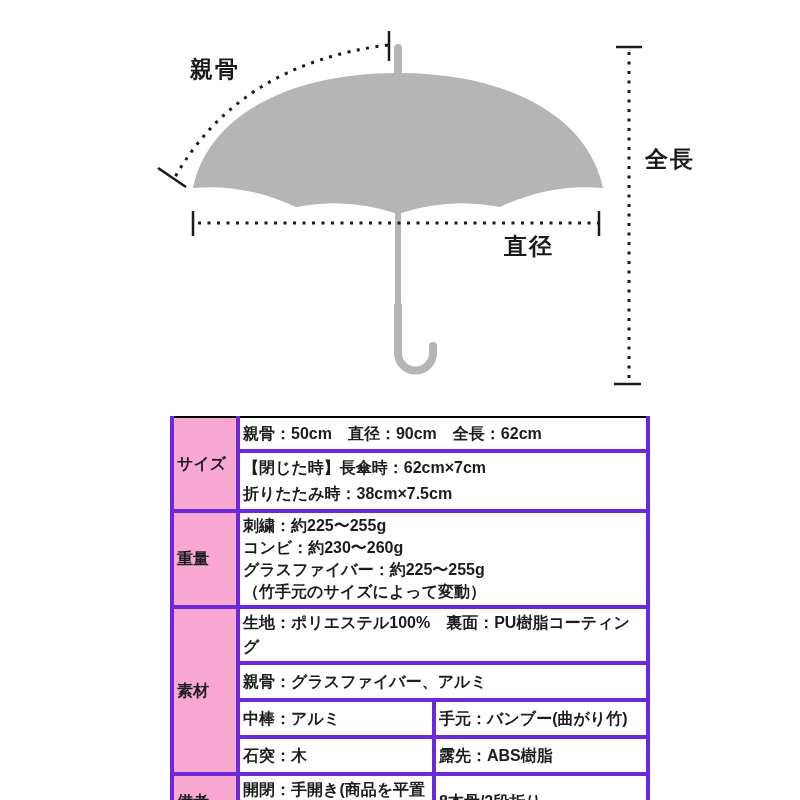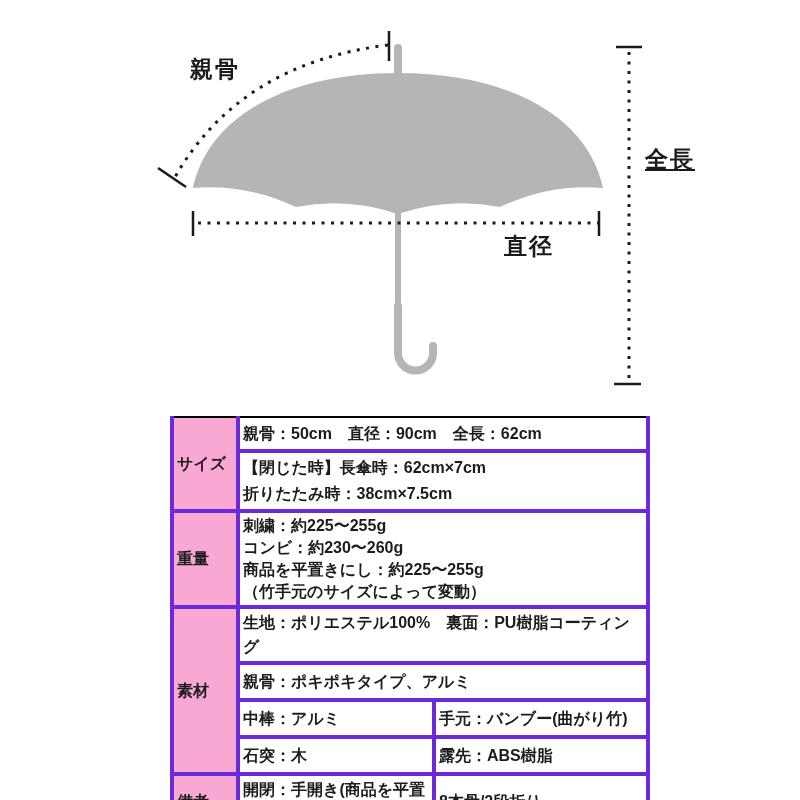--- a/index.html
+++ b/index.html
@@ -17,21 +17,21 @@
   .diagram-svg { position: absolute; left: 0; top: 0; }
   .dim-label {
     position: absolute;
     font-size: 23px;
     font-weight: bold;
     color: #1a1a1a;
     letter-spacing: 2px;
     white-space: nowrap;
   }
   .lbl-rib   { left: 182px; top: 38px; }
-  .lbl-total { left: 637px; top: 128px; text-decoration: underline; }
+  .lbl-total { left: 637px; top: 128px; }
   .lbl-diam  { left: 496px; top: 215px; }
 
   
   table.spec {
     position: absolute;
     left: 162px; top: 400px;
     width: 476px;
     border-collapse: collapse;
     table-layout: fixed;
     font-size: 16px;
@@ -124,30 +124,30 @@
         <td colspan="2" class="h-size2">
           <div>【閉じた時】長傘時：62cm×7cm</div>
           <div>折りたたみ時：38cm×7.5cm</div>
         </td>
       </tr>
       <tr class="major">
         <td class="lbl">重量</td>
         <td colspan="2" class="h-weight">
           <div>刺繍：約225〜255g</div>
           <div>コンビ：約230〜260g</div>
-          <div>商品を平置きにし：約225〜255g</div>
+          <div>グラスファイバー：約225〜255g</div>
           <div>（竹手元のサイズによって変動）</div>
         </td>
       </tr>
       <tr class="major">
         <td class="lbl" rowspan="4">素材</td>
         <td colspan="2" class="h-mat">生地：ポリエステル100%　裏面：PU樹脂コーティング</td>
       </tr>
       <tr>
-        <td colspan="2" class="h-mat">親骨：ポキポキタイプ、アルミ</td>
+        <td colspan="2" class="h-mat">親骨：グラスファイバー、アルミ</td>
       </tr>
       <tr>
         <td class="h-mat">中棒：アルミ</td>
         <td class="h-mat">手元：バンブー(曲がり竹)</td>
       </tr>
       <tr>
         <td class="h-mat">石突：木</td>
         <td class="h-mat">露先：ABS樹脂</td>
       </tr>
       <tr class="major">

